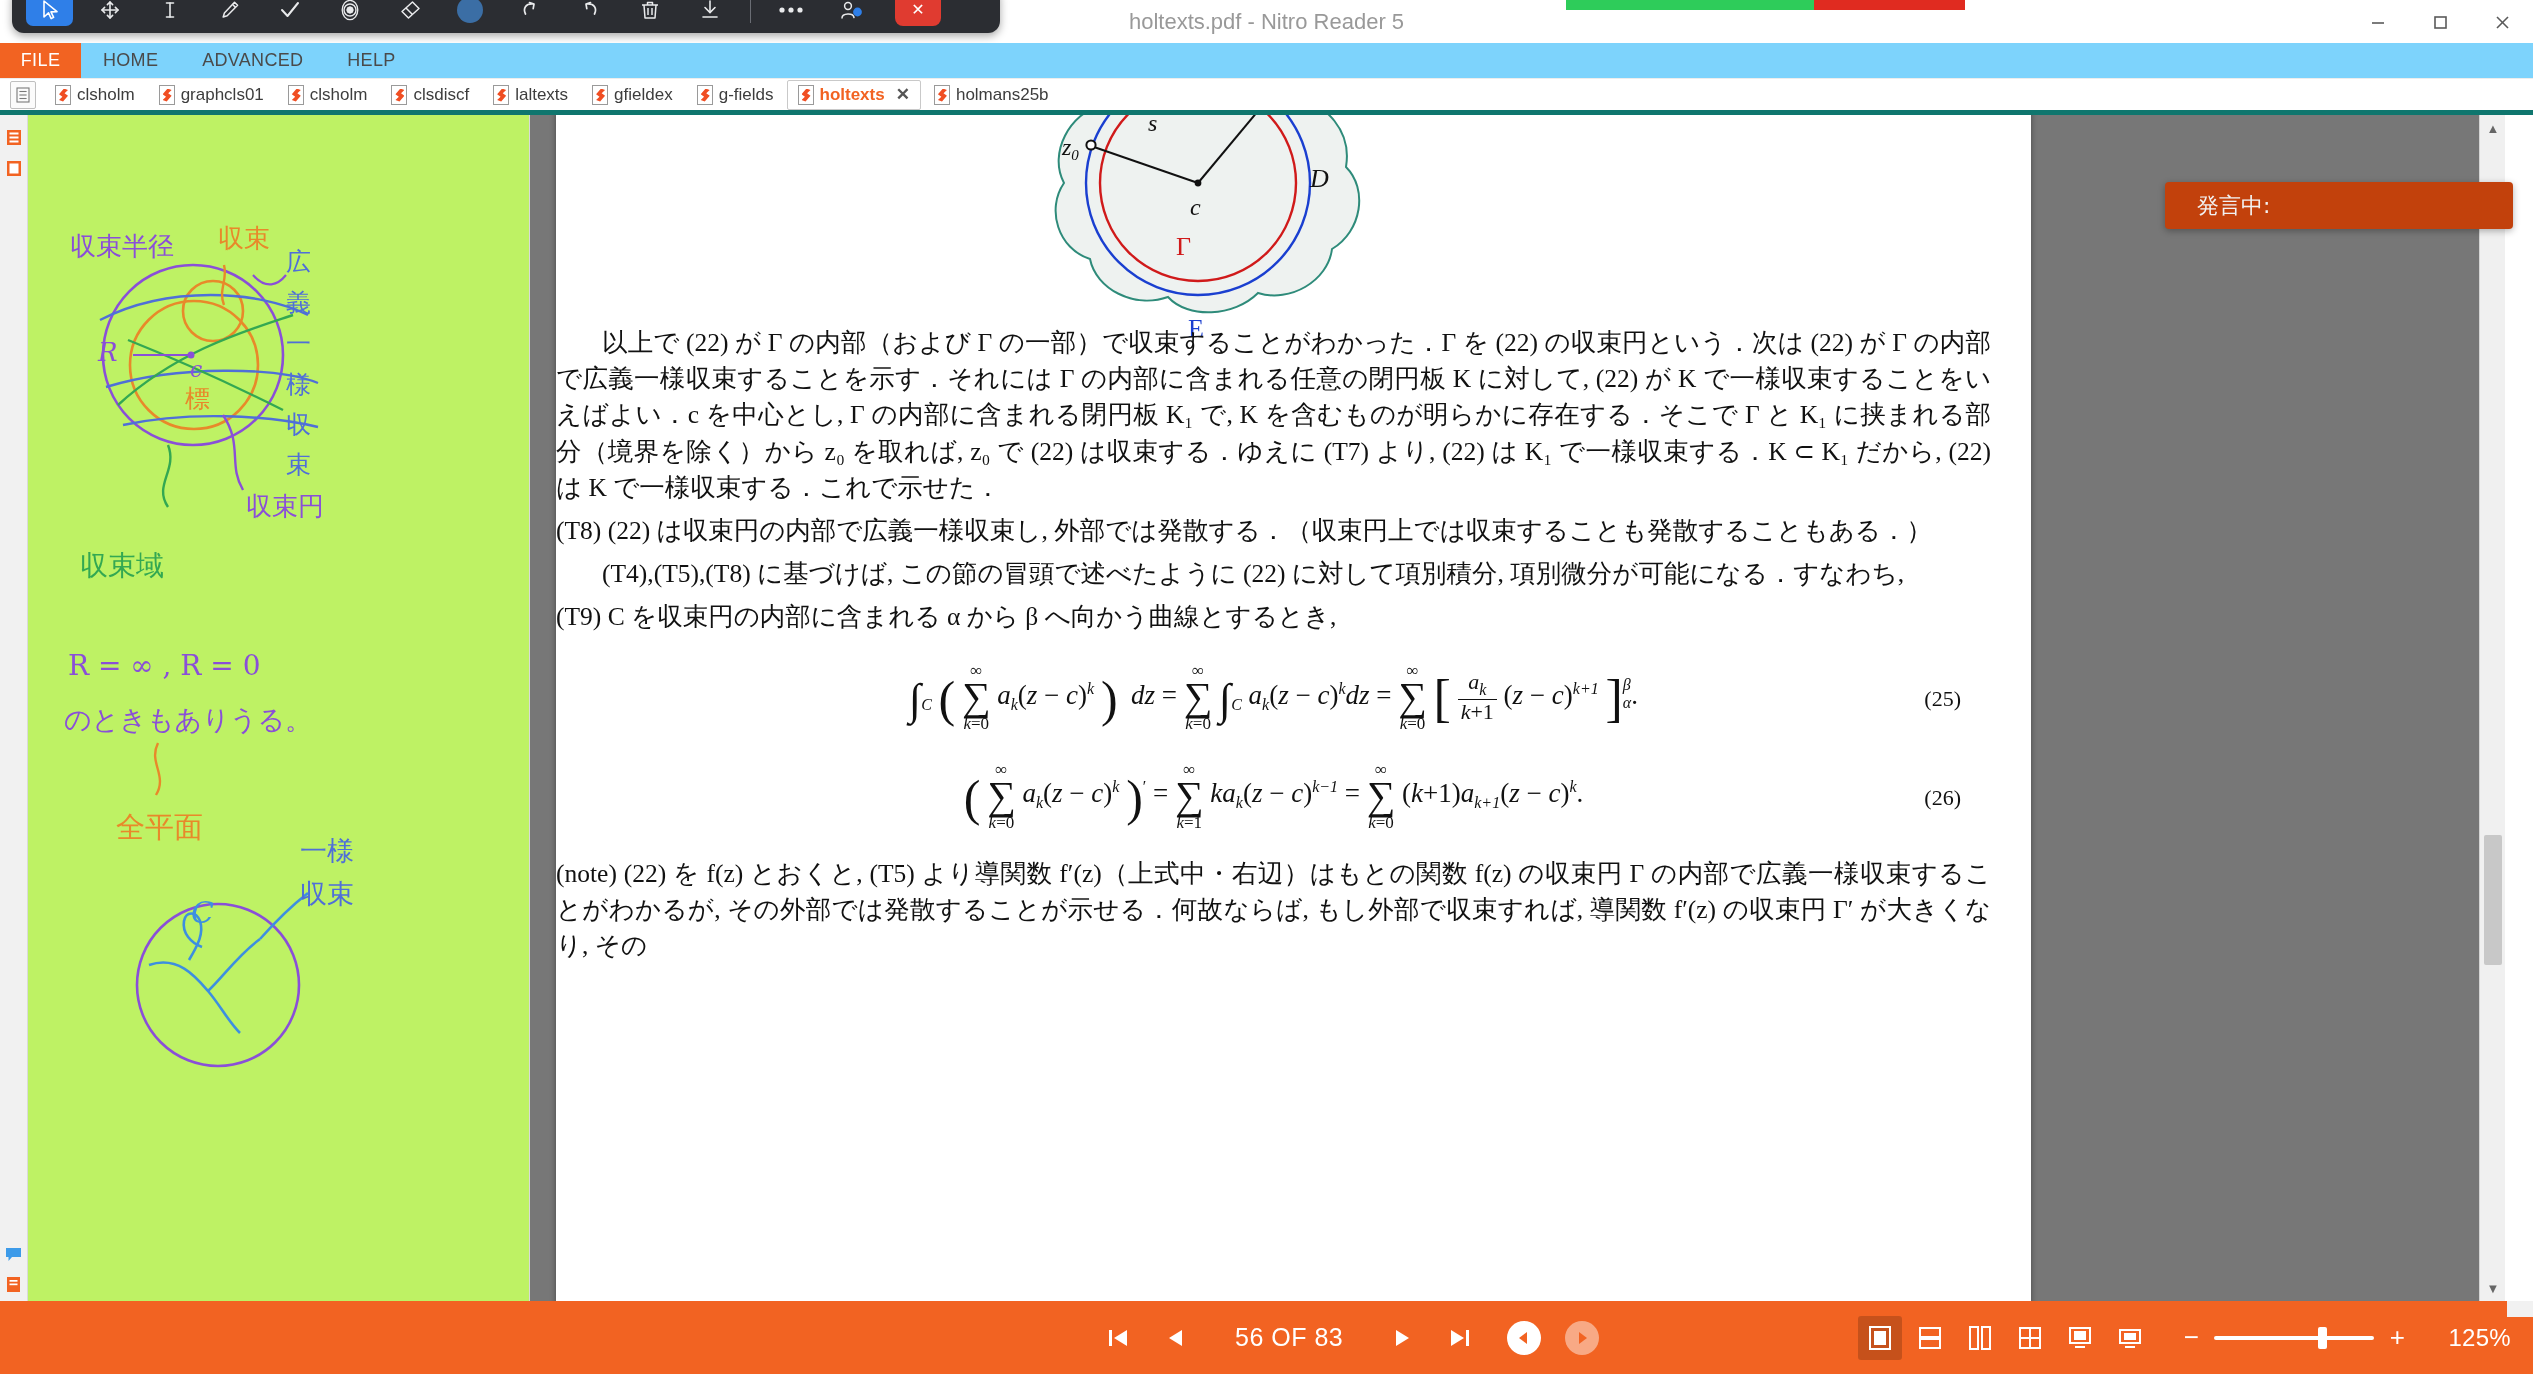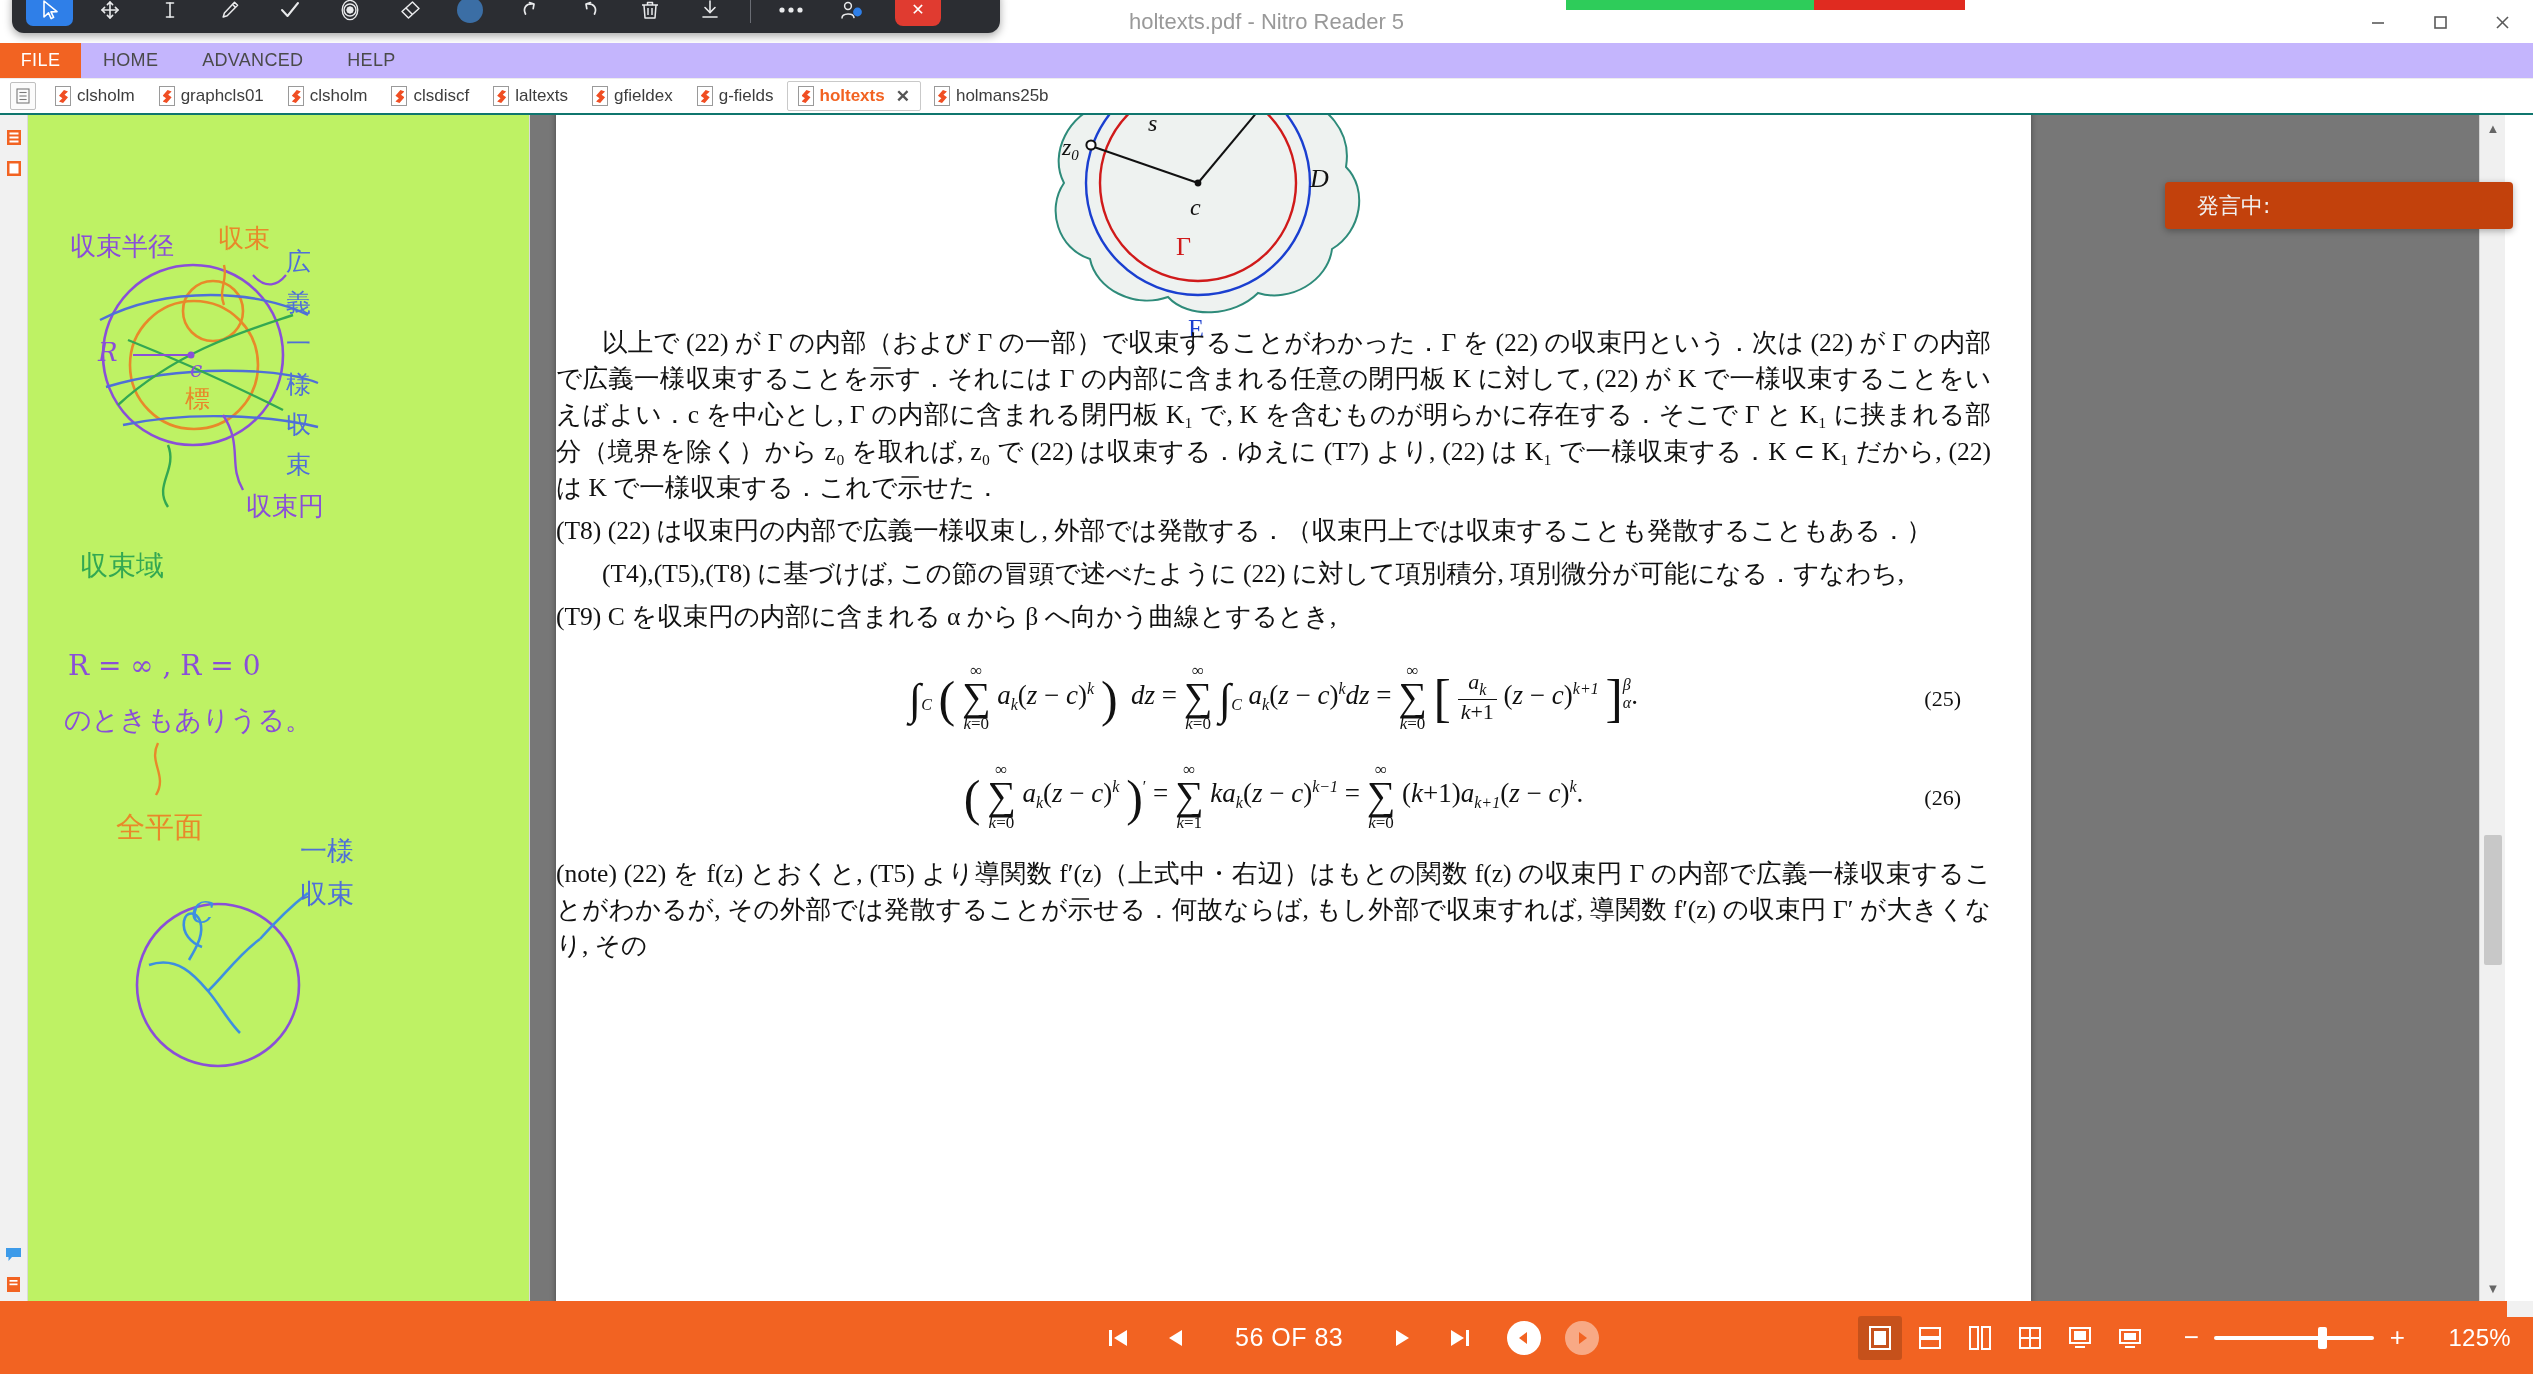--- a/index.html
+++ b/index.html
@@ -66,37 +66,37 @@
     display: flex; align-items: center; justify-content: center;
     color: #ffffff; margin-left: 8px;
   }
 
   
   .appframe { position: absolute; left: 0; top: 43px; width: 2533px; height: 1331px; background:#ffffff; }
 
   
   .ribbon {
     position: absolute; left: 0; top: 0; width: 2533px; height: 36px;
-    background: #c4b5fd; border-bottom: 1px solid #ededed;
+    background: #7dd3fc; border-bottom: 1px solid #ededed;
     display: flex; align-items: stretch;
   }
   .ribbon-file {
     width: 81px; background: #f26322; color:#ffffff;
     display:flex; align-items:center; justify-content:center;
     font-size: 18px; letter-spacing: .4px;
   }
   .ribbon-item {
     padding: 0 22px; display:flex; align-items:center;
     font-size: 18px; color: #4a4a4a; letter-spacing: .3px;
   }
 
   
   .tabstrip {
     position: absolute; left: 0; top: 36px; width: 2533px; height: 36px;
-    background: #ffffff; border-bottom: 2px solid #0f766e;
+    background: #ffffff; border-bottom: 5px solid #0f766e;
     display: flex; align-items: center; padding-left: 4px;
   }
   .tab-listicon {
     width: 26px; height: 28px; border: 1px solid #bfbfbf; border-radius: 2px;
     display:flex; align-items:center; justify-content:center; margin: 0 8px 0 6px;
     background: #fbfbfb;
   }
   .doc-tab {
     height: 30px; display:flex; align-items:center; gap:6px;
     padding: 0 10px; margin-right: 2px; font-size: 17px; color: #3d3d3d;

